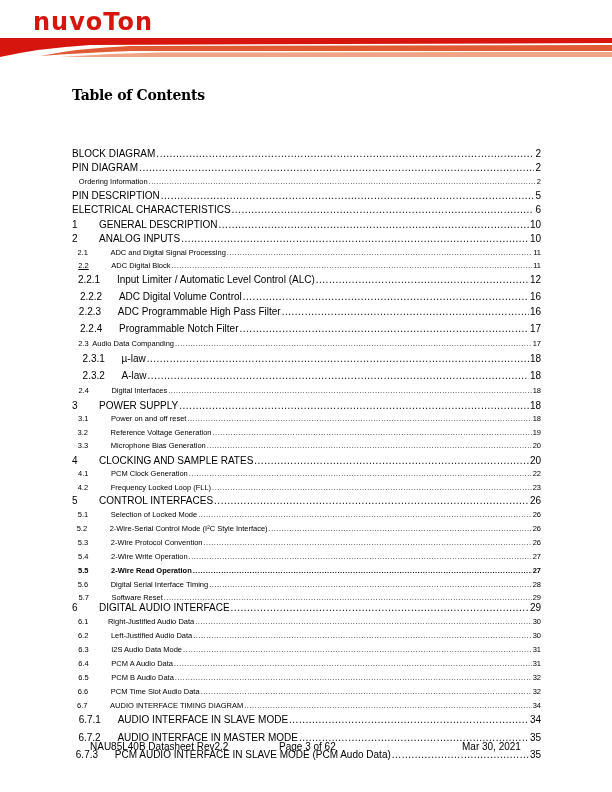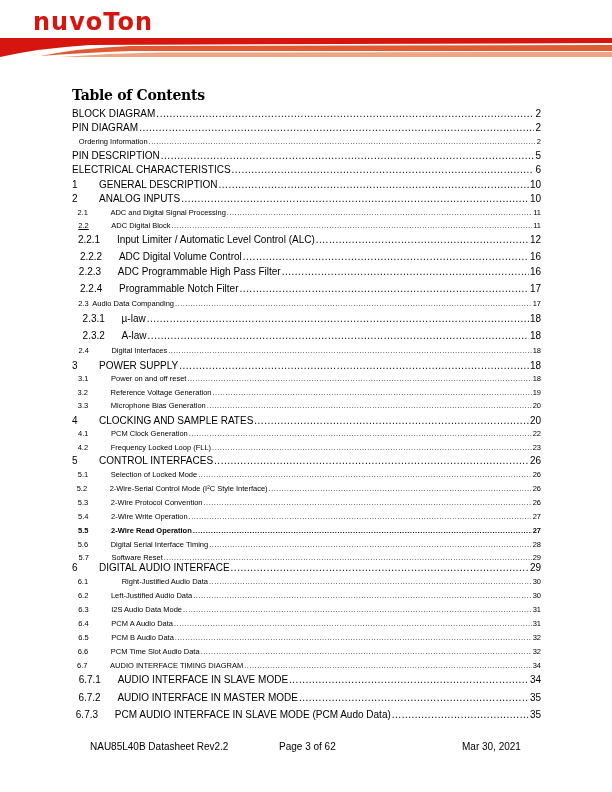--- a/index.html
+++ b/index.html
@@ -7,21 +7,21 @@
          font-family: "Liberation Sans", sans-serif; color: #000; }
   .logo { position: absolute; left: 33px; top: 10px; width: 150px; height: 24px; }
   .banner { position: absolute; left: 0; top: 36px; width: 612px; height: 24px; }
   .toc-title { position: absolute; left: 72px; top: 87px; margin: 0;
                font-family: "DejaVu Serif", "Liberation Serif", serif;
                font-size: 14px; font-weight: bold; letter-spacing: -0.3px; }
   #toc { position: absolute; left: 0; top: 0; width: 612px; }
   .row { position: absolute; left: 72px; width: 469px; display: flex; align-items: baseline;
          white-space: nowrap; overflow: hidden; }
   .row .num { display: inline-block; flex: 0 0 auto; }
-  .row .txt { flex: 0 0 auto; }
+  .row .txt { flex: 0 0 auto; margin-top: 40px; }
   .row .dots { flex: 1 1 auto; overflow: hidden; color: #000; margin: 0 1px;
                letter-spacing: 0.5px; }
   .row .dots::before { content: "........................................................................................................................................................................................................................................................................"; }
   .row .pg { flex: 0 0 auto; }
   .lvl0 { font-size: 10px; }
   .lvl0s { font-size: 7.5px; }
   .lvl1 { font-size: 10px; }
   .lvl2 { font-size: 7.5px; }
   .lvl3 { font-size: 10px; }
   .footer { position: absolute; top: 741px; font-size: 10px; }
@@ -263,21 +263,21 @@
     </div>
     <div class="row lvl1" style="top: 562px;">
       <span style="display: inline-block; width: 0px;"></span>
       <span class="num" style="width: 27px;">6</span>
       <span class="txt">DIGITAL AUDIO INTERFACE</span>
       <span class="dots"></span>
       <span class="pg">29</span>
     </div>
     <div class="row lvl2" style="top: 577px;">
       <span style="display: inline-block; width: 12px;"></span>
-      <span class="num" style="width: 44px;">6.1</span>
+      <span class="num" style="width: 30px;">6.1</span>
       <span class="txt">Right-Justified Audio Data</span>
       <span class="dots"></span>
       <span class="pg">30</span>
     </div>
     <div class="row lvl2" style="top: 591px;">
       <span style="display: inline-block; width: 12px;"></span>
       <span class="num" style="width: 33px;">6.2</span>
       <span class="txt">Left-Justified Audio Data</span>
       <span class="dots"></span>
       <span class="pg">30</span>

